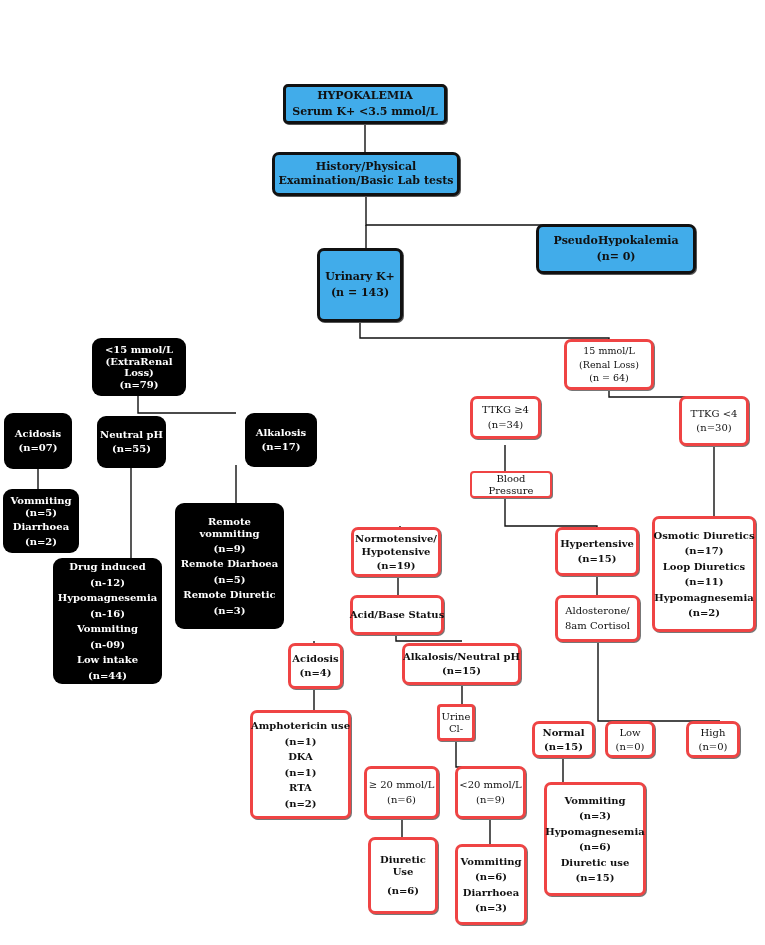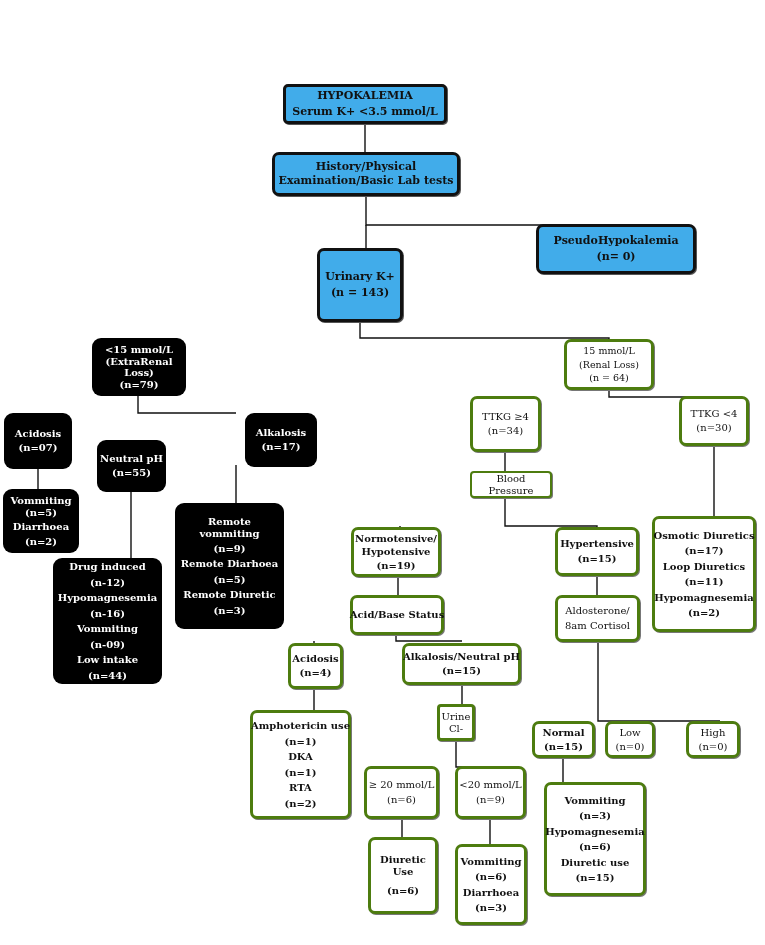--- a/index.html
+++ b/index.html
@@ -5,21 +5,21 @@
   html, body { margin: 0; padding: 0; background: #ffffff; }
   body { width: 765px; height: 945px; position: relative; overflow: hidden;
          font-family: "DejaVu Serif", "Liberation Serif", serif; }
   #lines { position: absolute; left: 0; top: 0; width: 765px; height: 945px; }
   .node { position: absolute; box-sizing: border-box; display: flex; flex-direction: column;
           align-items: center; justify-content: center; text-align: center;
           font-weight: bold; font-size: 10px; line-height: 1.45; border-radius: 7px; }
   .node span { display: block; white-space: nowrap; }
   .blue { background: #41acea; border: 3px solid #111; color: #111; font-size: 11px; box-shadow: 1px 1px 0 #555; }
   .black { background: #000; color: #fff; border-radius: 9px; font-size: 10px; }
-  .white { background: #fff; border: 3px solid #4d7c0f; color: #111; box-shadow: 1px 1px 0 #777; }
+  .white { background: #fff; border: 3px solid #ef4444; color: #111; box-shadow: 1px 1px 0 #777; }
   .tight { line-height: 1.15; }
 </style>
 </head>
 <body>
 
 <svg id="lines" xmlns="http://www.w3.org/2000/svg">
   <g stroke="#111" stroke-width="1.4" fill="none">
     <path d="M365 122 V153"></path>
     <path d="M366 195 V225 H608 V226"></path>
     <path d="M366 225 V250"></path>
@@ -71,21 +71,21 @@
 <div class="node black tight" style="left:92px;top:338px;width:94px;height:58px;">
   <span>&lt;15 mmol/L</span>
   <span>(ExtraRenal</span>
   <span>Loss)</span>
   <span>(n=79)</span>
 </div>
 <div class="node black" style="left:4px;top:413px;width:68px;height:56px;">
   <span>Acidosis</span>
   <span>(n=07)</span>
 </div>
-<div class="node black" style="left:97px;top:440px;width:69px;height:52px;">
+<div class="node black" style="left:97px;top:416px;width:69px;height:52px;">
   <span>Neutral pH</span>
   <span>(n=55)</span>
 </div>
 <div class="node black" style="left:200px;top:413px;width:72px;height:54px;margin-left:45px;">
   <span>Alkalosis</span>
   <span>(n=17)</span>
 </div>
 <div class="node black tight" style="left:3px;top:489px;width:76px;height:64px;">
   <span>Vommiting</span>
   <span>(n=5)</span>
@@ -110,21 +110,21 @@
   <span style="margin-top:2px;">(n=5)</span>
   <span style="margin-top:2px;">Remote Diuretic</span>
   <span style="margin-top:2px;">(n=3)</span>
 </div>
 
 <div class="node white" style="left:564px;top:339px;width:90px;height:51px;font-size:9.5px;font-weight:normal;">
   <span>15 mmol/L</span>
   <span>(Renal Loss)</span>
   <span>(n = 64)</span>
 </div>
-<div class="node white" style="left:470px;top:396px;width:71px;height:56px;font-weight:normal;">
+<div class="node white" style="left:470px;top:396px;width:71px;height:43px;font-weight:normal;">
   <span>TTKG ≥4</span>
   <span>(n=34)</span>
 </div>
 <div class="node white" style="left:679px;top:396px;width:70px;height:50px;font-weight:normal;">
   <span>TTKG &lt;4</span>
   <span>(n=30)</span>
 </div>
 <div class="node white tight" style="left:470px;top:471px;width:82px;height:27px;border-width:2px;border-radius:4px;font-weight:normal;">
   <span>Blood</span>
   <span>Pressure</span>

